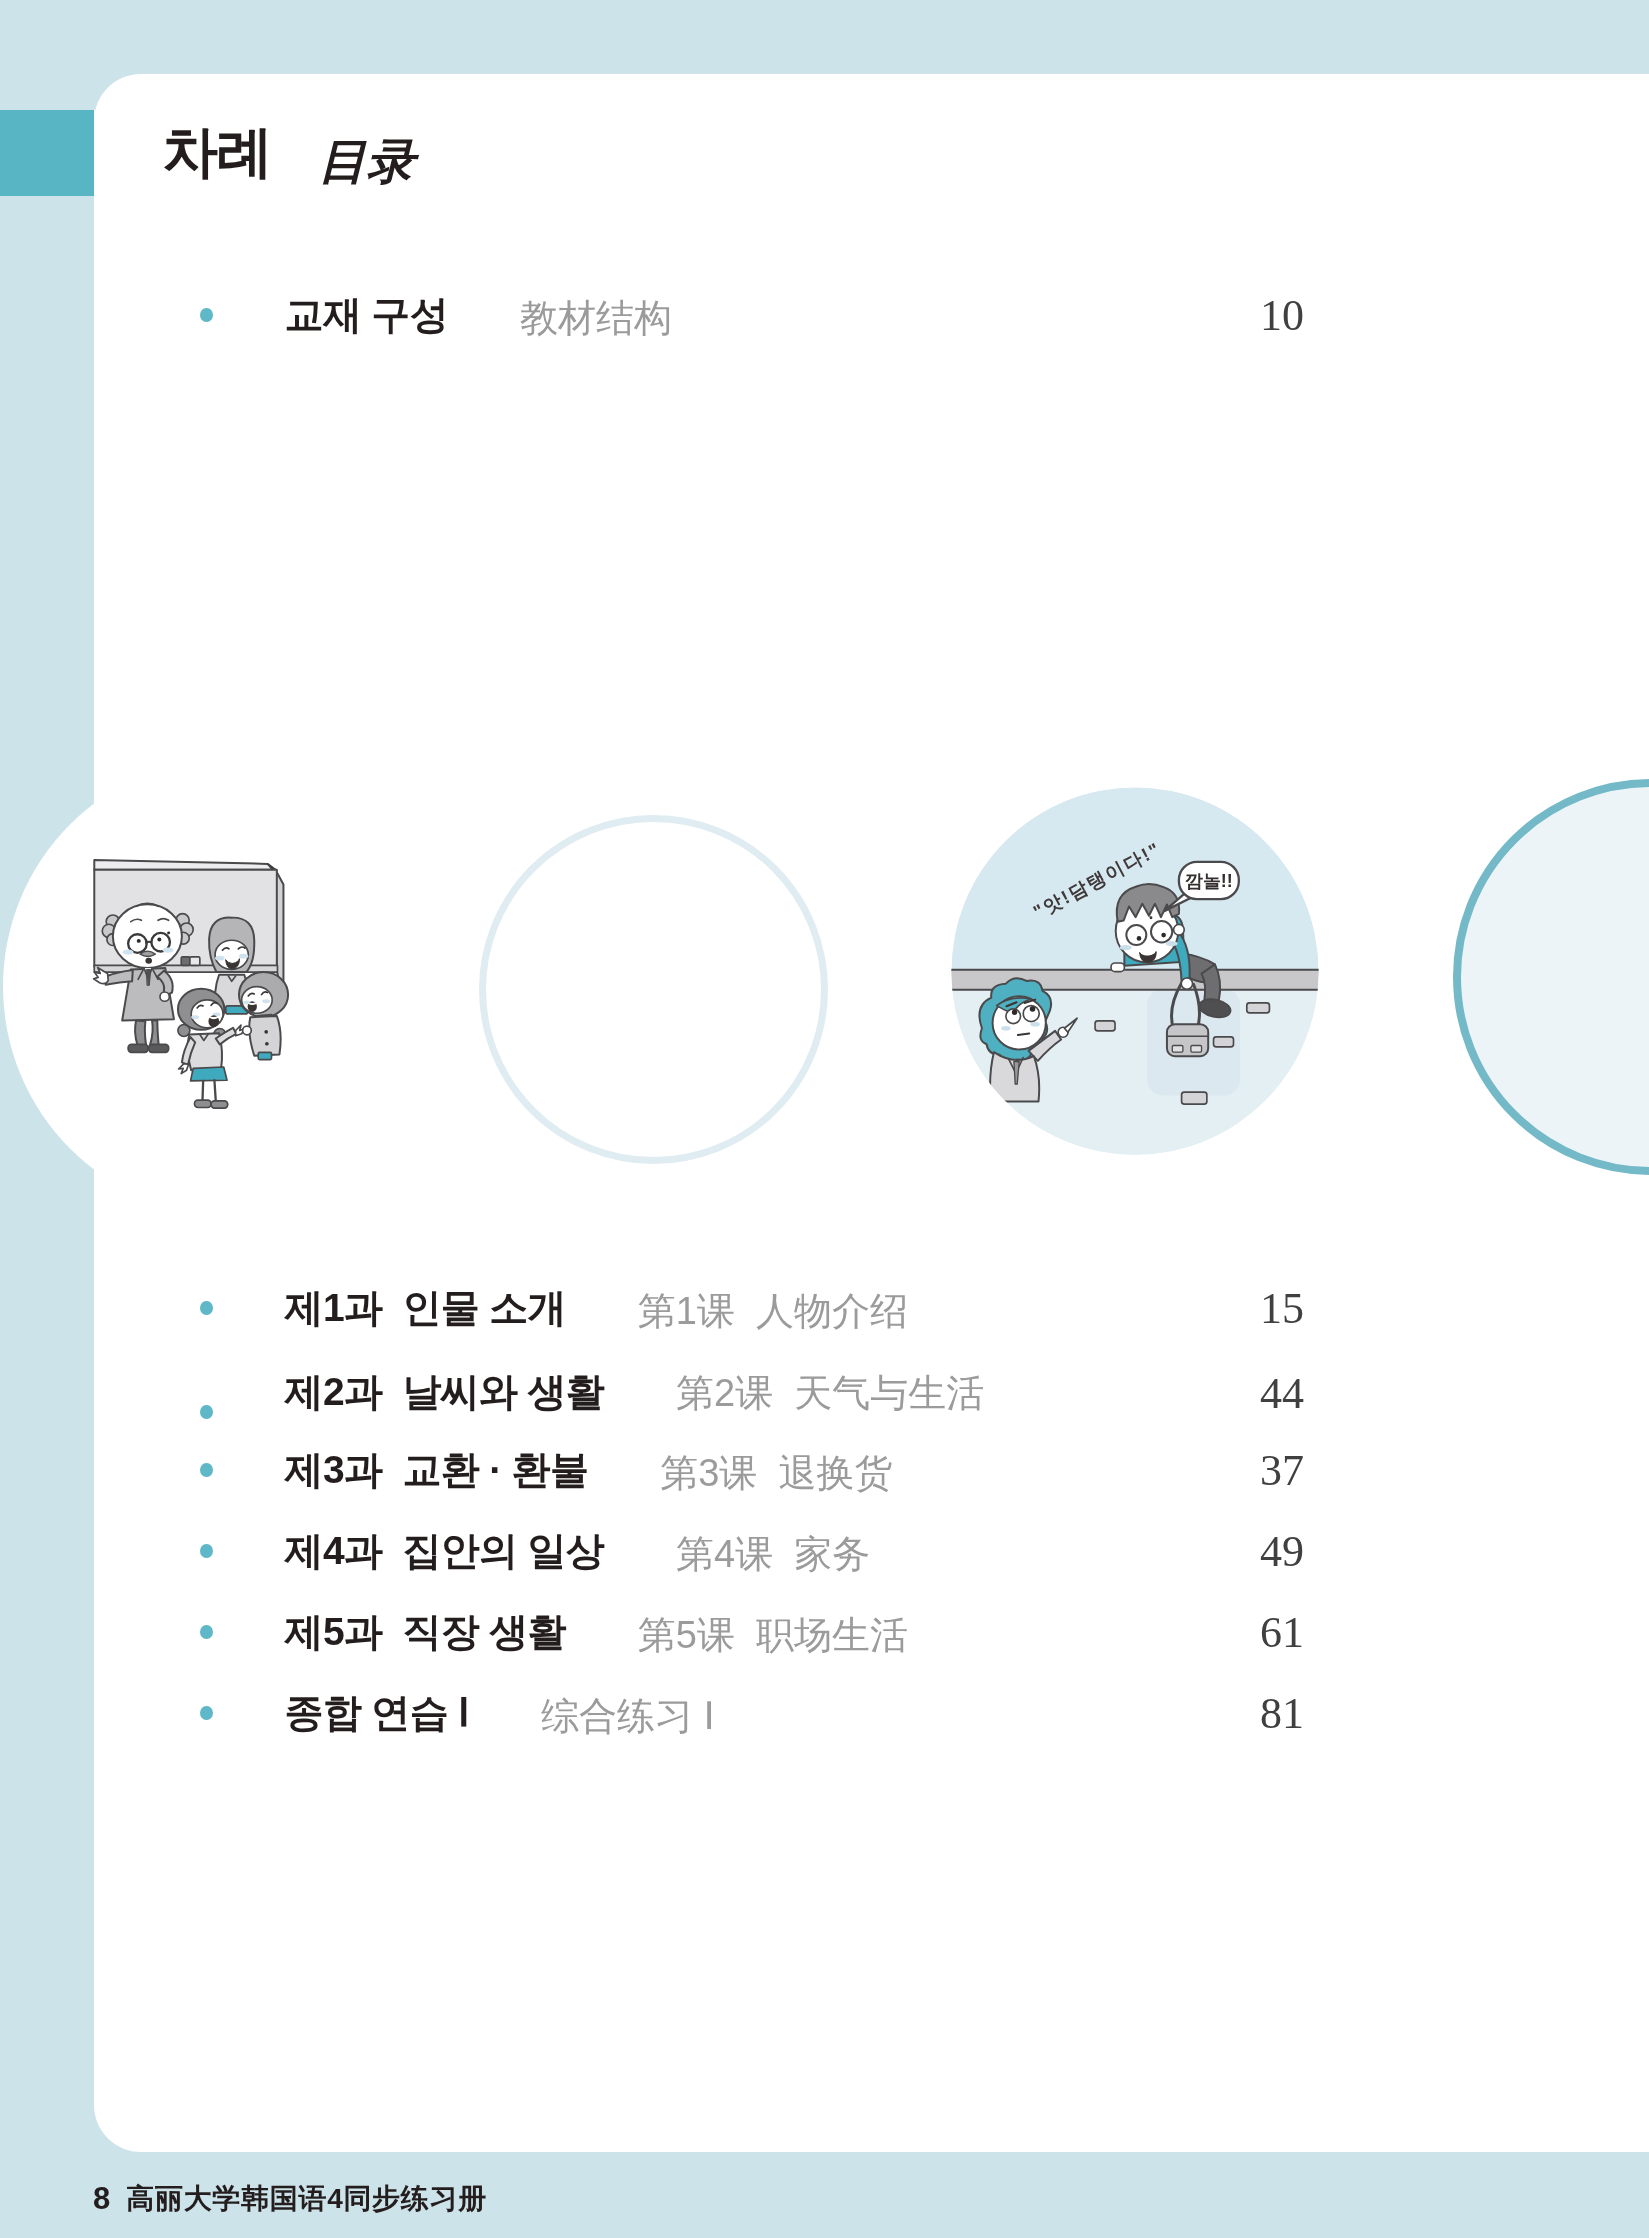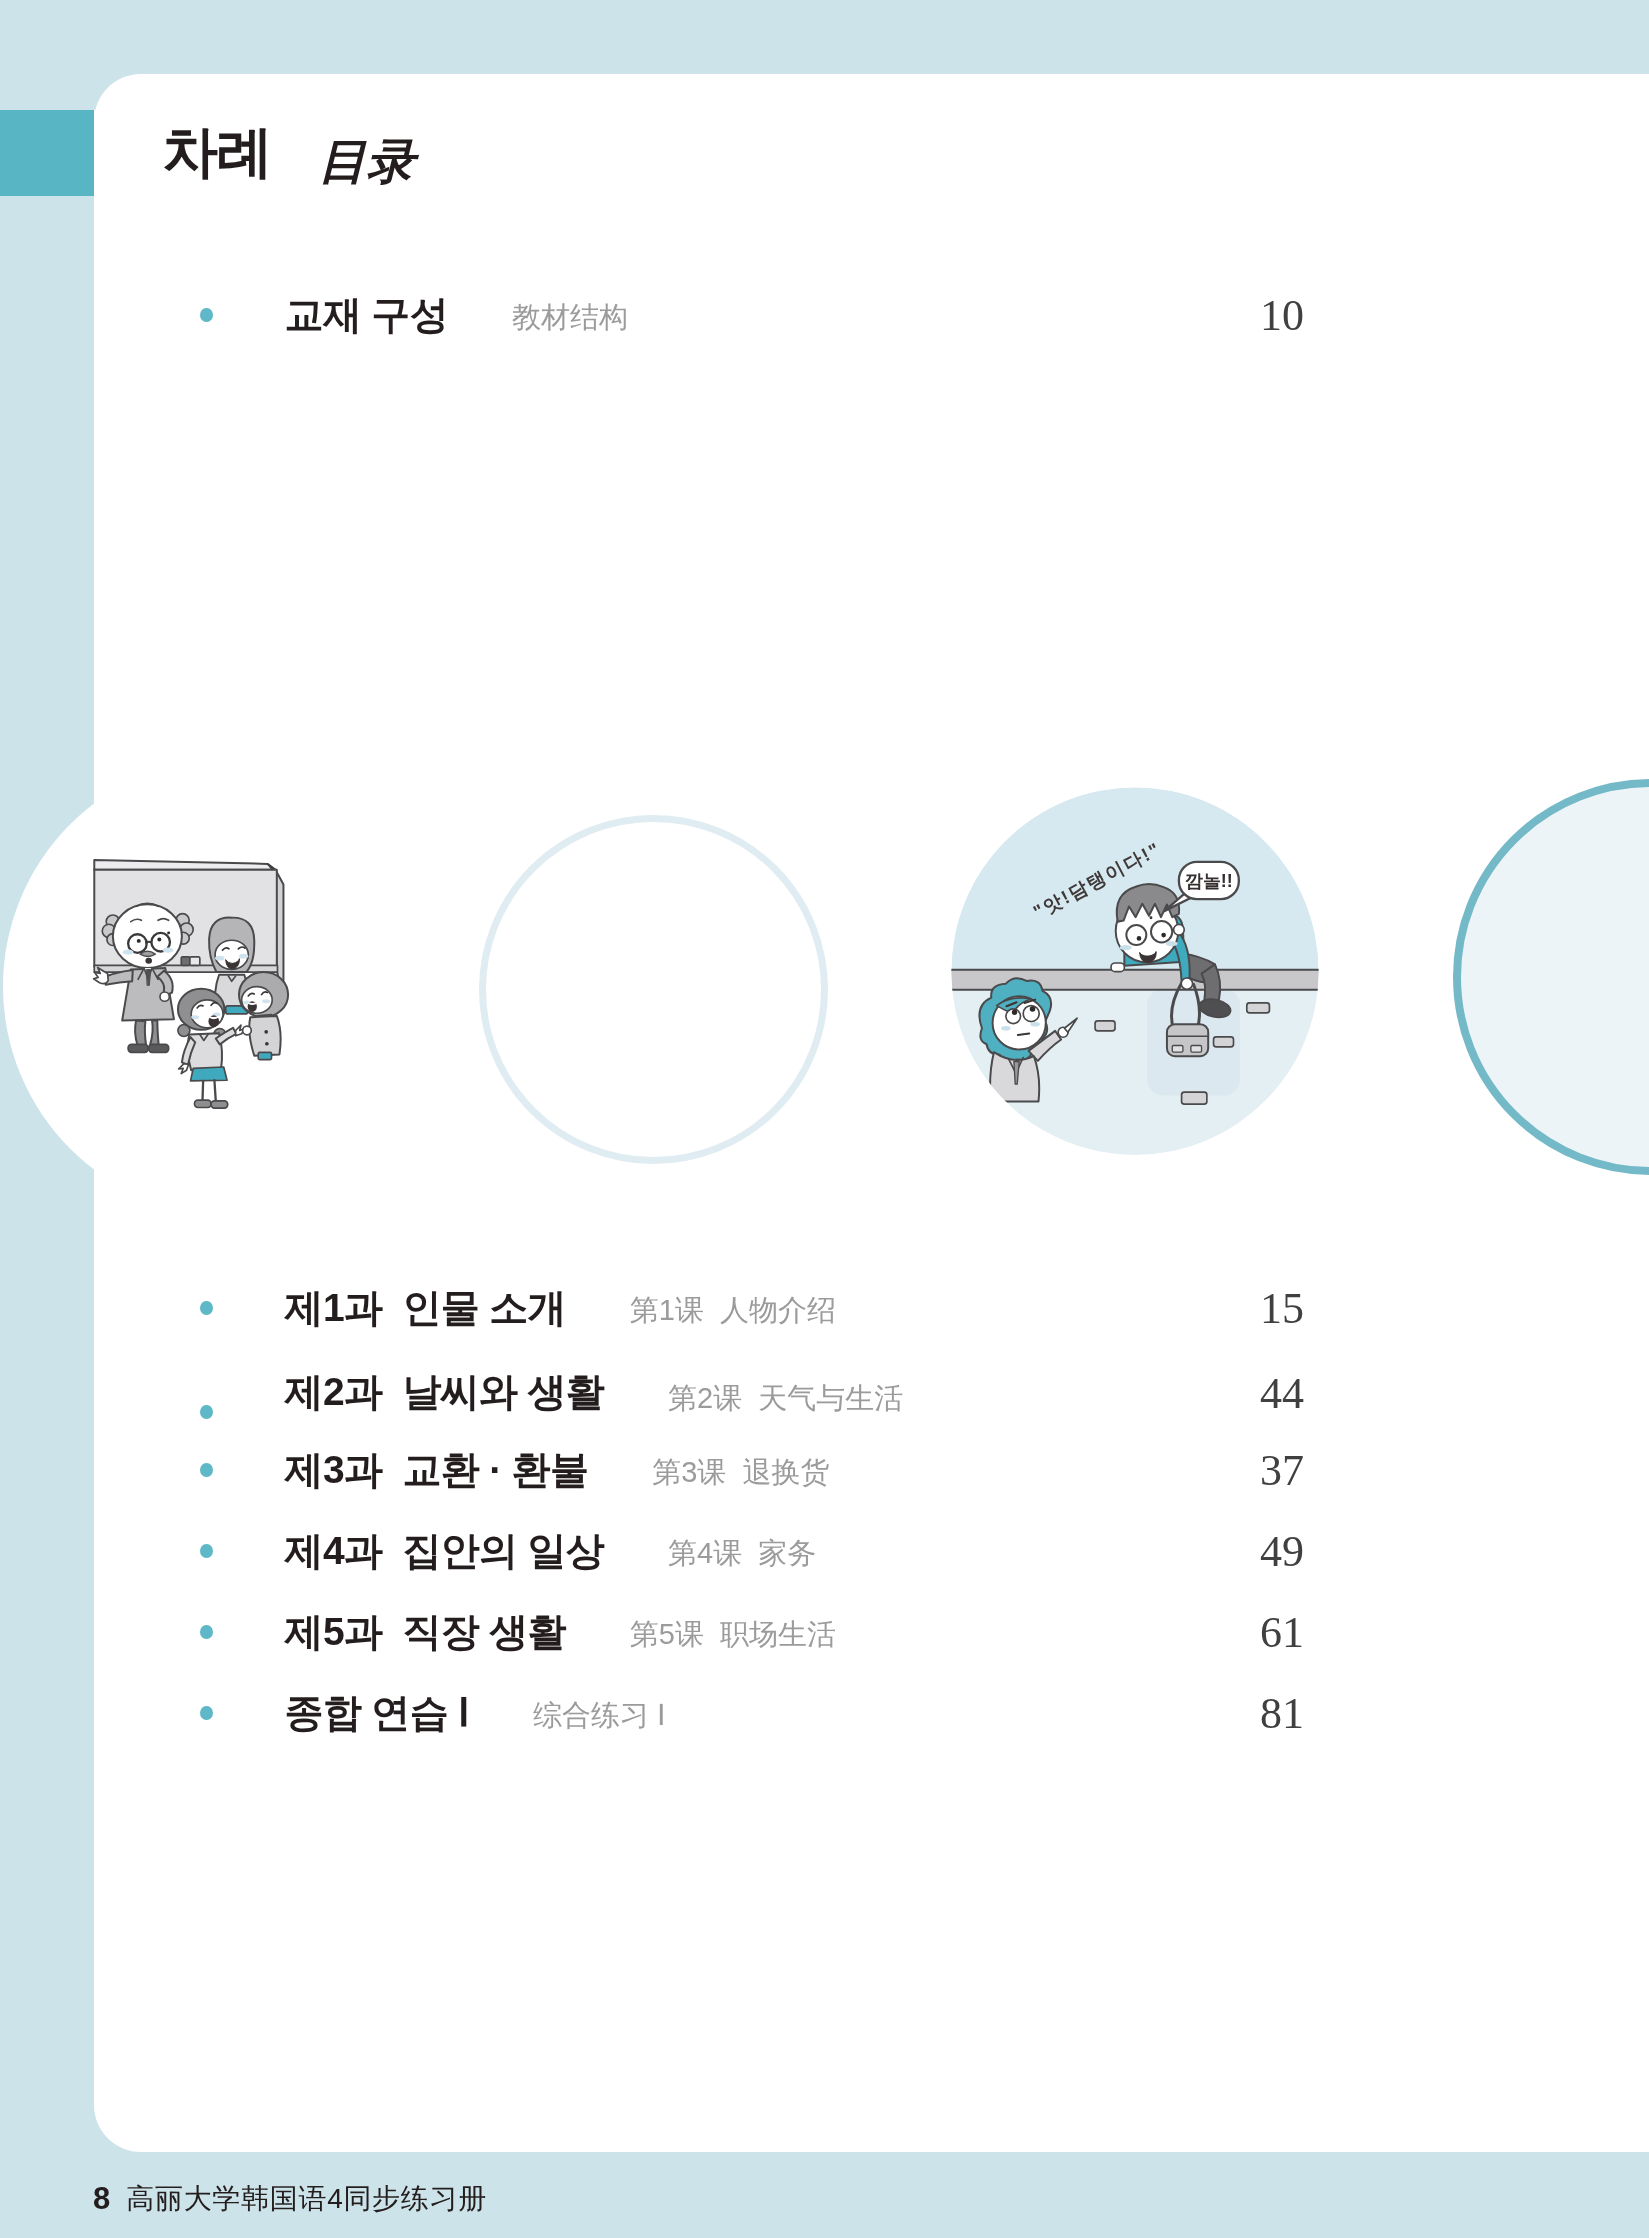--- a/index.html
+++ b/index.html
@@ -45,22 +45,22 @@
   }
   .bullet{
     flex:none;width:12.6px;height:14px;border-radius:50%;
     background:#5fb8c7;margin-right:28px;
   }
   .row-ko{
     font-size:39px;font-weight:800;color:#241d1d;letter-spacing:-0.7px;
     white-space:pre;
   }
   .row-zh{
-    margin-left:20px;margin-top:6.7px;
-    font-size:29px;font-weight:500;color:#9b9b9b;
+    margin-left:28px;margin-top:6.7px;
+    font-size:38px;font-weight:500;color:#9b9b9b;
     white-space:pre;
   }
   .row-page{
     margin-left:auto;
     font-family:"Liberation Serif",serif;
     font-size:44px;font-weight:400;color:#404040;
   }
   
   .white-circle{
     position:absolute;left:3.3px;top:757px;width:459px;height:459px;
@@ -77,21 +77,21 @@
     box-sizing:border-box;
   }
   .illus-left{position:absolute;left:83px;top:831px;}
   .illus-right{position:absolute;left:950px;top:786px;}
   
   .footer{
     position:absolute;left:93px;top:2174px;height:49px;
     display:flex;align-items:center;gap:16px;color:#241d1d;
   }
   .footer-num{font-size:31px;font-weight:800;}
-  .footer-title{font-size:28px;font-weight:400;letter-spacing:0.7px;}
+  .footer-title{font-size:28px;font-weight:700;letter-spacing:0.7px;}
   svg text{font-family:"Liberation Sans",sans-serif;}
 </style>
 </head>
 <body>
 
 <div id="page">
 
   <div class="white-sheet"></div>
 
   <div class="white-circle"></div>

